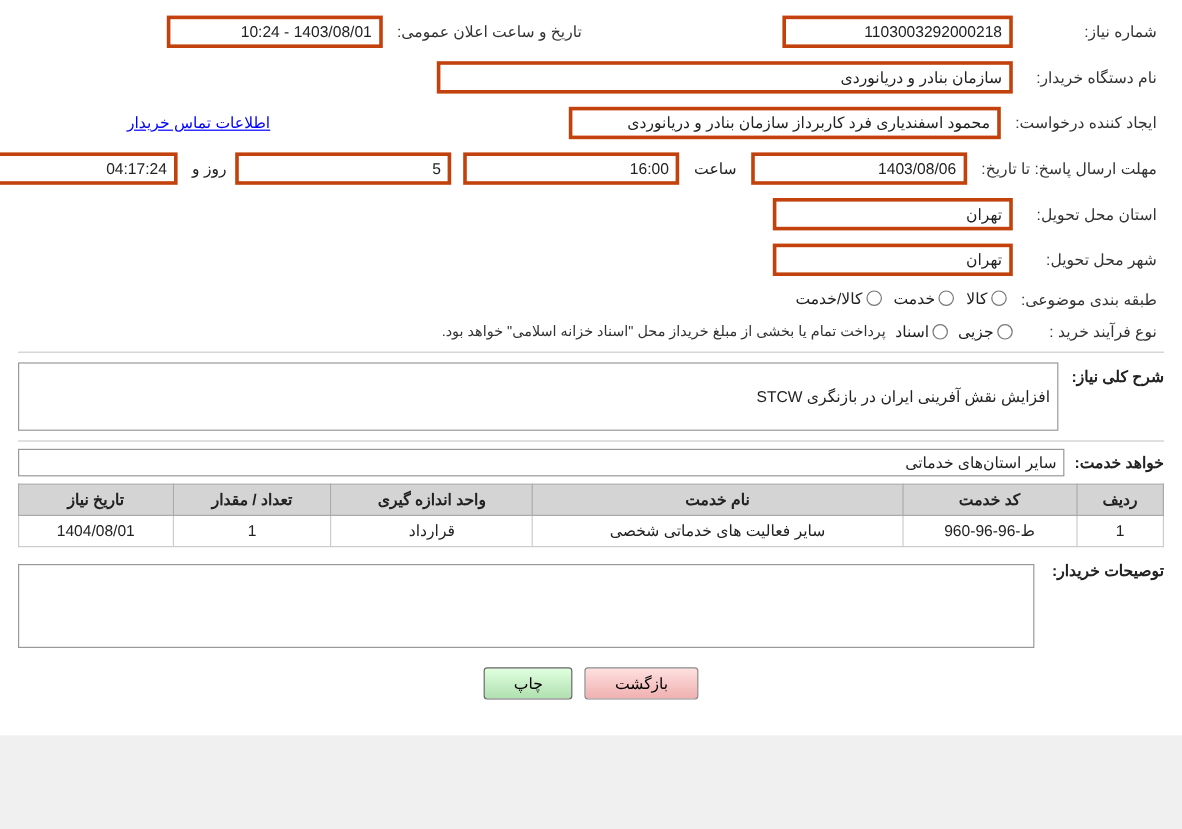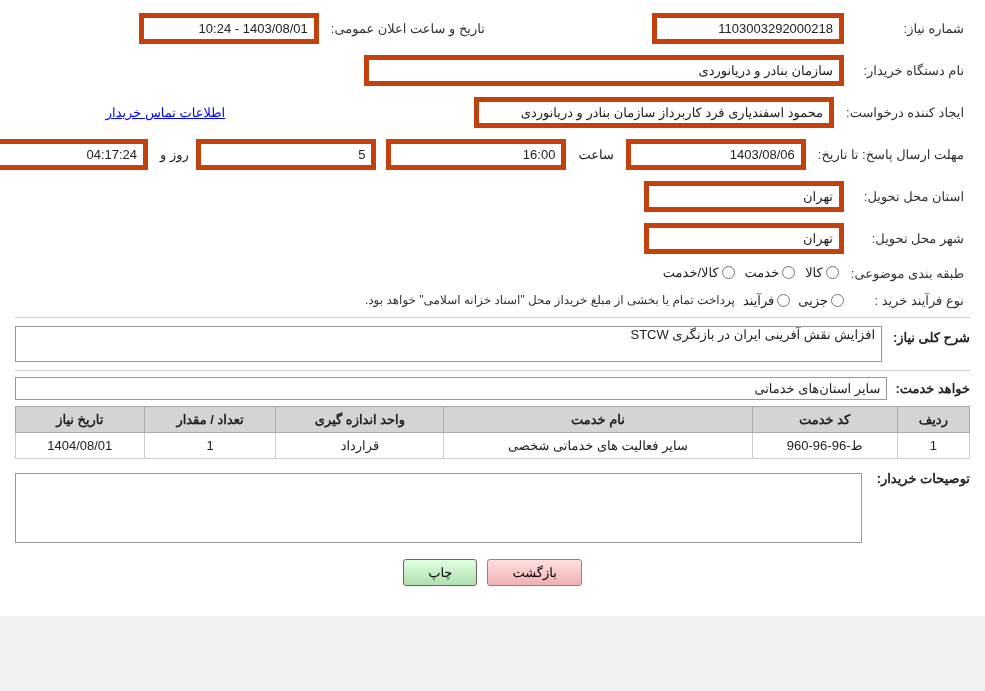--- a/index.html
+++ b/index.html
@@ -54,21 +54,21 @@
       color: #333;
       font-weight: normal;
       white-space: nowrap;
       width: 120px;
       text-align: right;
     }
     .value-cell {
       padding: 2px 4px;
     }
     .input-box {
-      border: 5px solid #c2410c;
+      border: 3px solid #c2410c;
       background: #fff;
       padding: 3px 6px;
       min-width: 180px;
       display: inline-block;
       text-align: right;
     }
     .link-style {
       color: #00f;
       text-decoration: underline;
       cursor: pointer;
@@ -106,21 +106,21 @@
       font-weight: bold;
       white-space: nowrap;
       padding-top: 4px;
       min-width: 80px;
       text-align: right;
     }
     .sharh-box {
       border: 1px solid #999;
       background: #fff;
       flex: 1;
-      padding: 0 6px;
+      padding: 20px 6px;
       min-height: 36px;
       text-align: right;
       direction: rtl;
     }
     
     .services-table {
       width: 100%;
       border-collapse: collapse;
       margin-top: 6px;
     }
@@ -323,21 +323,21 @@
           <tr>
         <td class="label-cell">نوع فرآیند خرید :</td>
         <td class="value-cell">
           <div class="process-row">
             <div class="radio-item">
               <input type="radio" name="farayand" value="jozi" style="">
               <span>جزیی</span>
             </div>
             <div class="radio-item">
               <input type="radio" name="farayand" value="motavaset" style="">
-              <span>فرآیند</span>
+              <span>اسناد</span>
             </div>
             <span class="process-note">پرداخت تمام یا بخشی از مبلغ خریداز محل "اسناد خزانه اسلامی" خواهد بود.</span>
           </div>
         </td>
       </tr>
     </tbody>
       </table>
 
     <hr class="divider">
 

